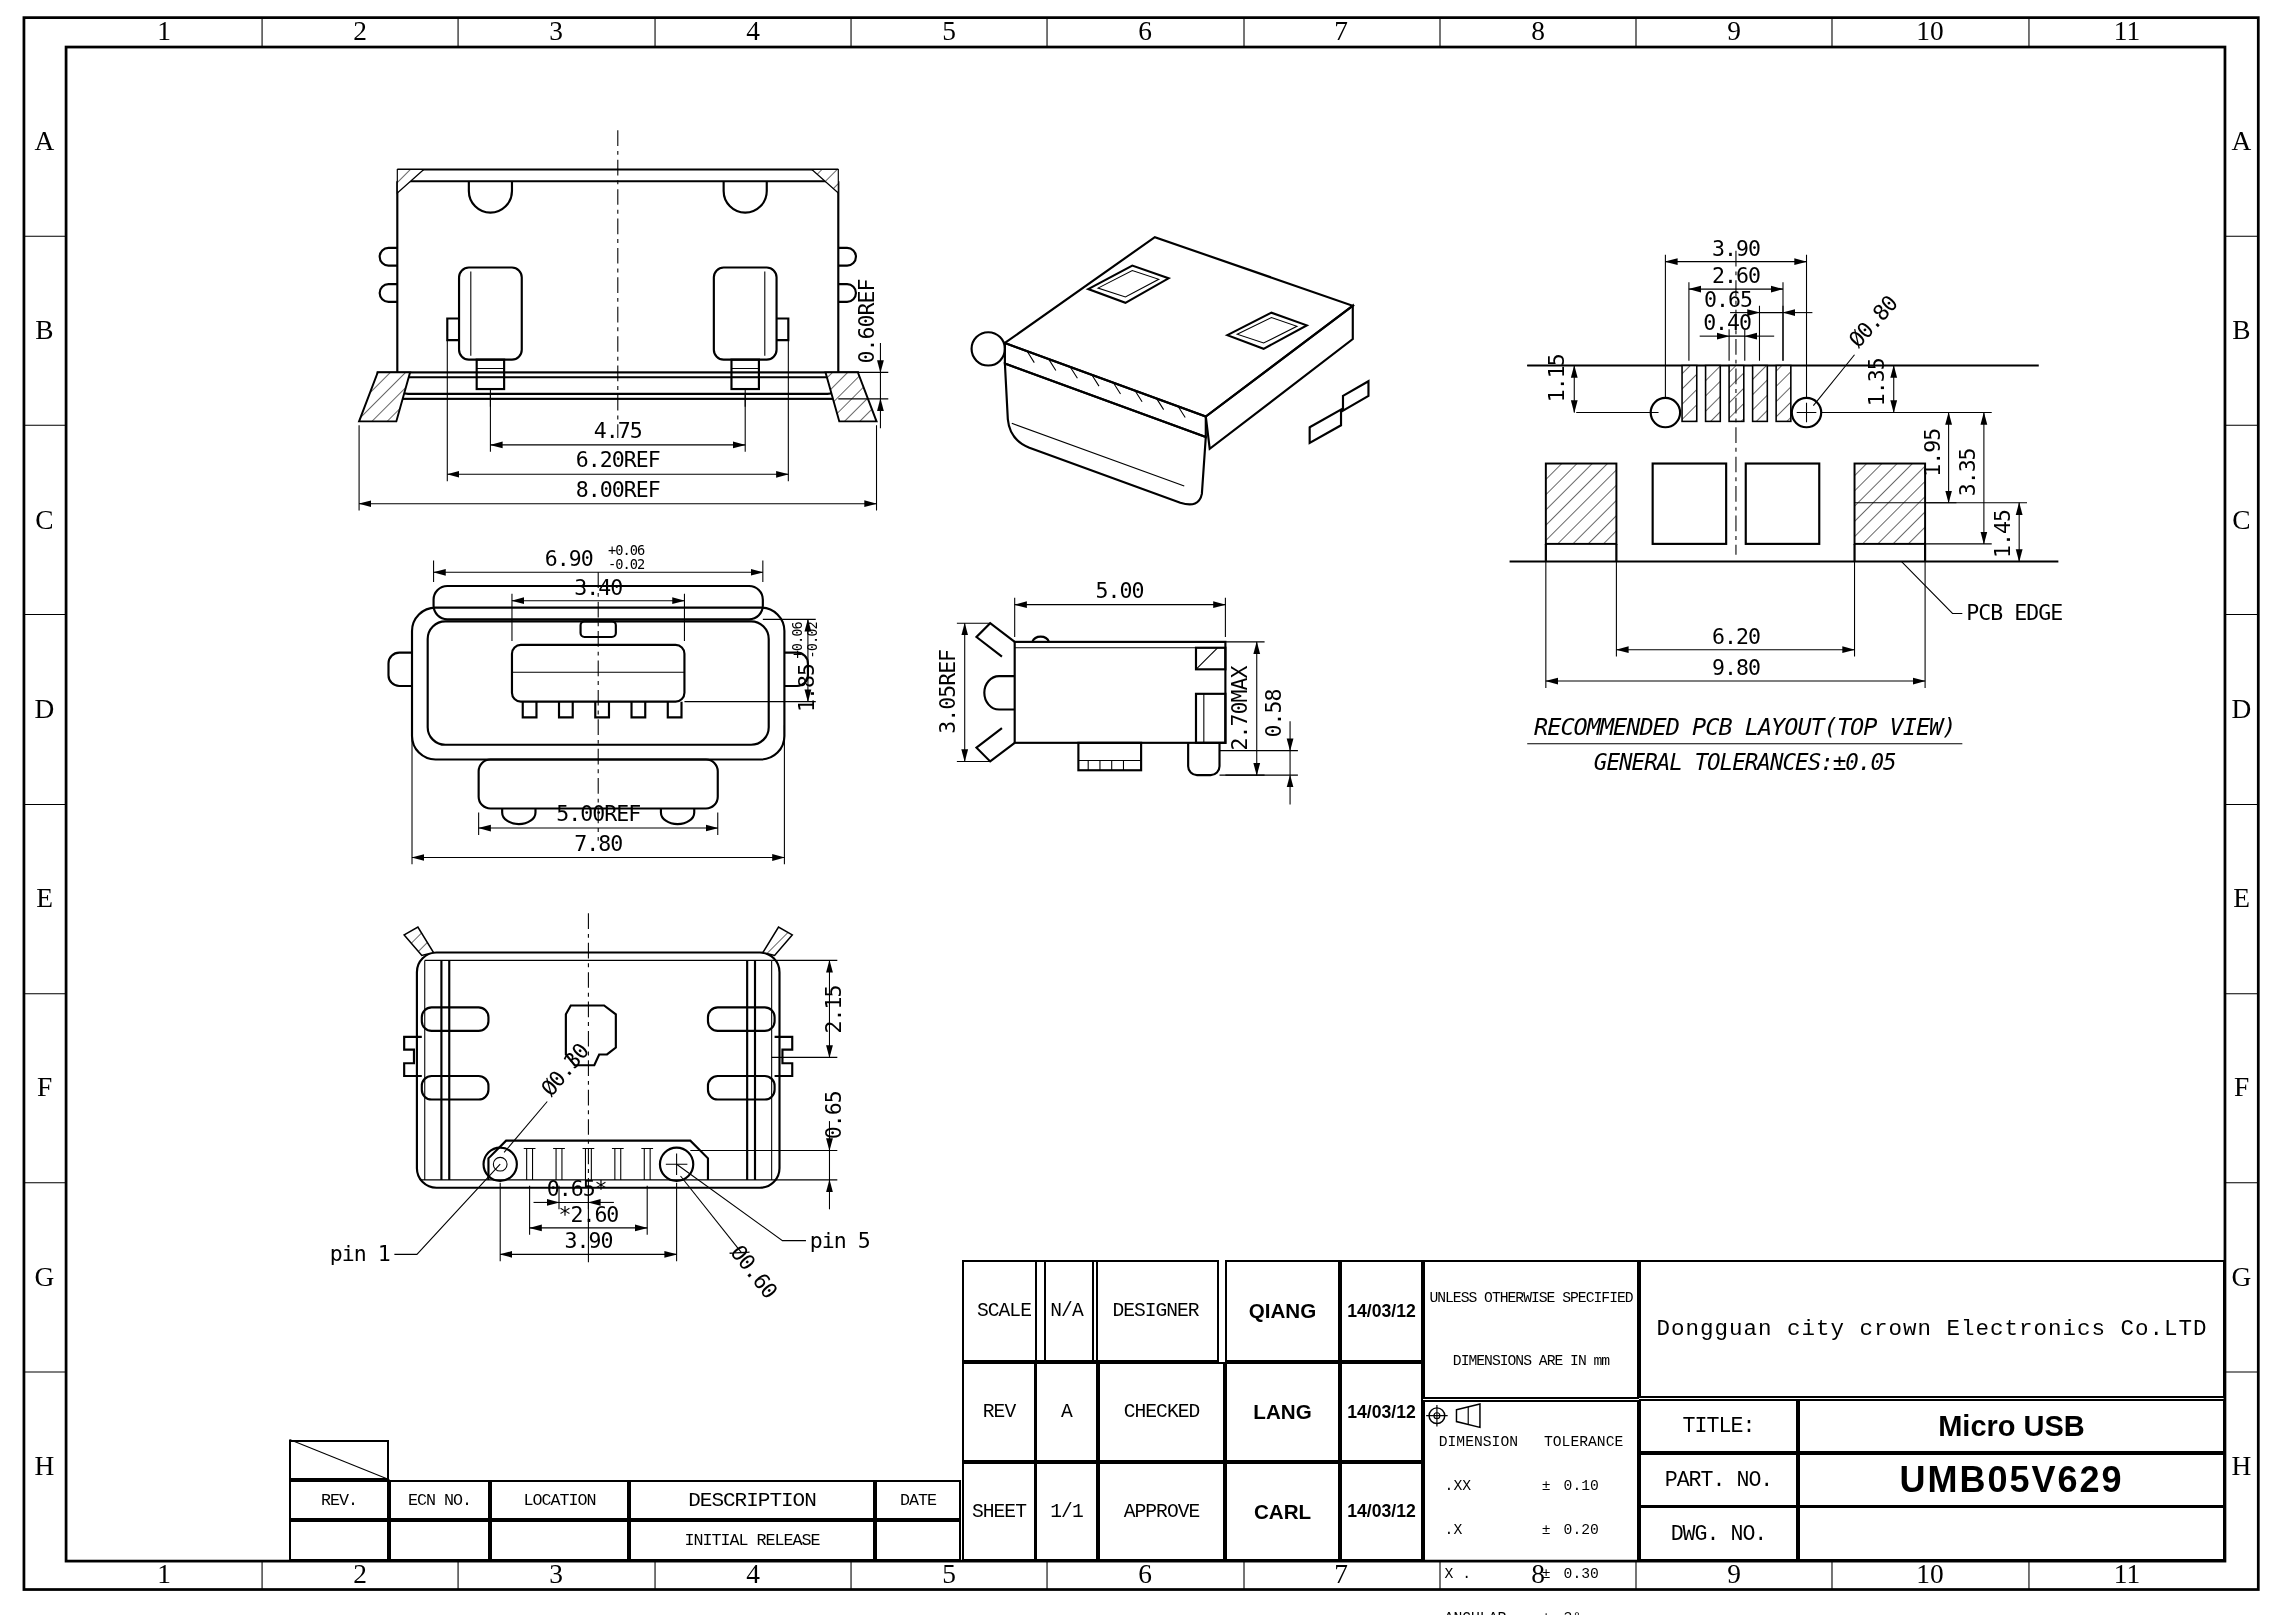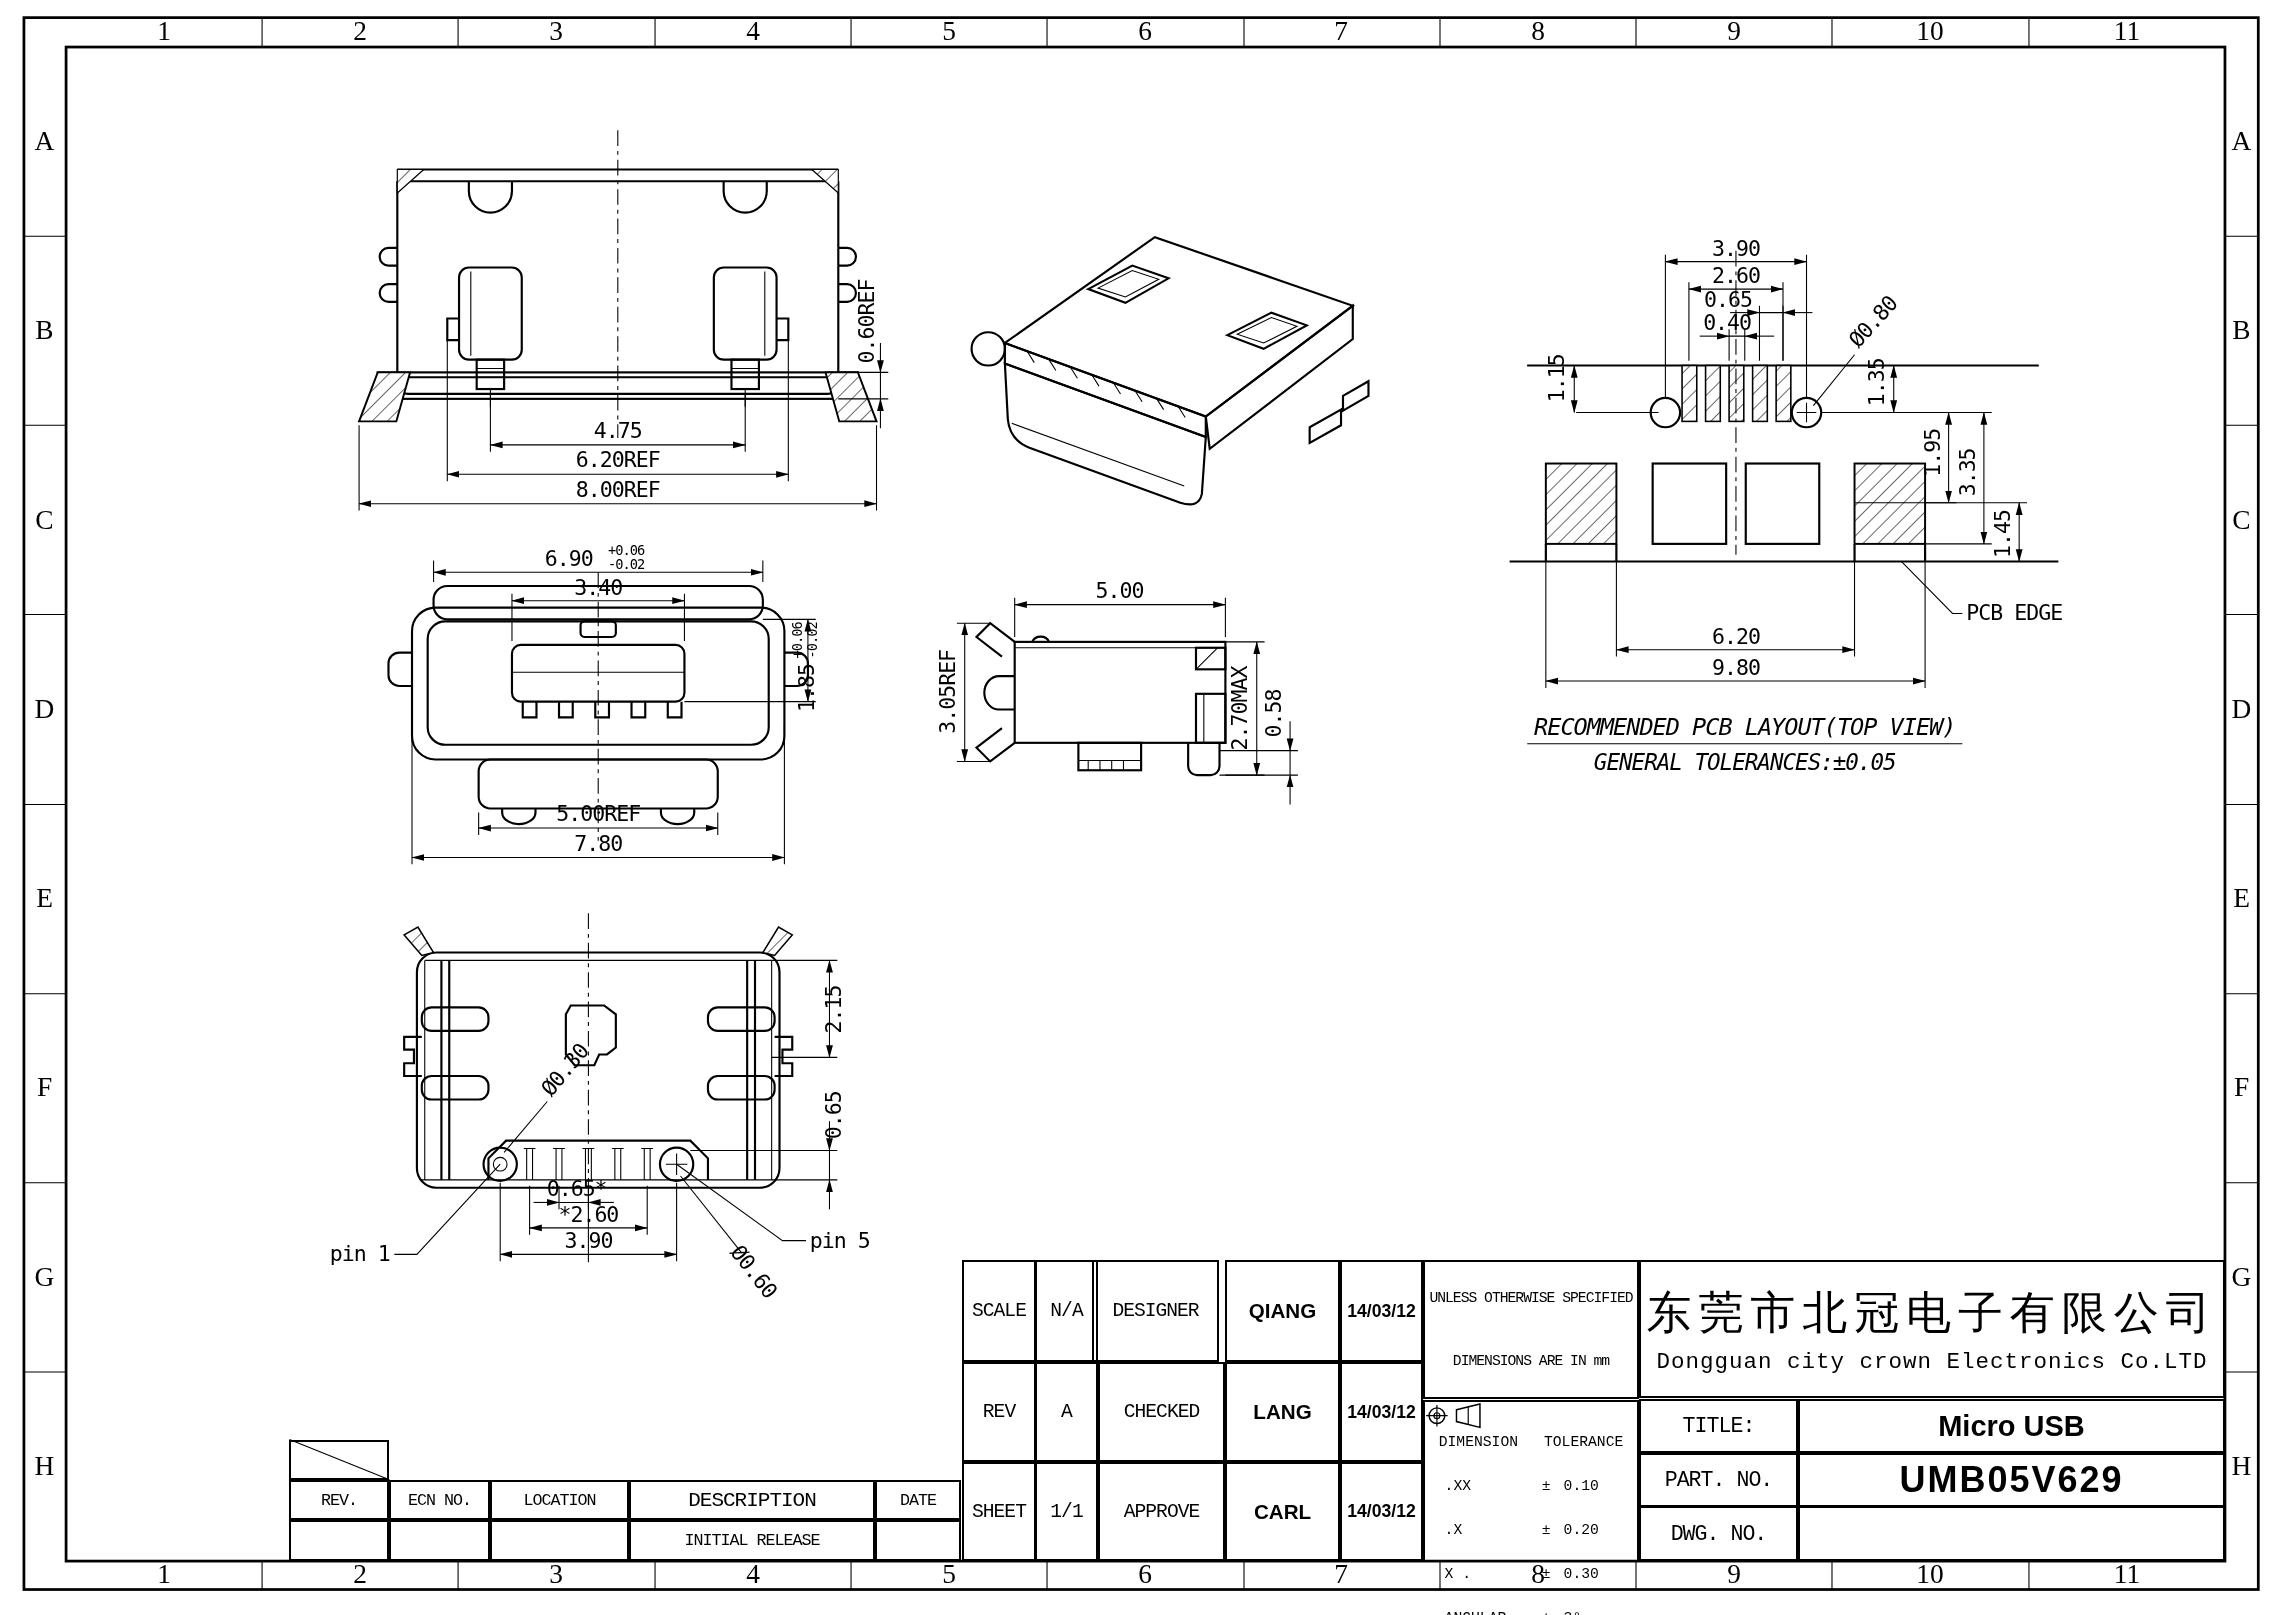--- a/index.html
+++ b/index.html
@@ -281,21 +281,21 @@
     <line class="dim" x1="37" y1="465" x2="424" y2="465" marker-start="url(#arr)" marker-end="url(#arr)"></line>
     <text class="dt" x="231" y="459" text-anchor="middle">9.80</text>
     <path class="t" d="M400,343 L452,396 H462"></path>
     <text class="dt" x="466" y="403">PCB EDGE</text>
     <text class="cap" x="240" y="520" text-anchor="middle">RECOMMENDED PCB LAYOUT(TOP VIEW)</text>
     <path class="t" d="M18,529 H462"></path>
     <text class="cap2" x="240" y="556" text-anchor="middle">GENERAL TOLERANCES:±0.05</text>
   </g>
 </svg>
 
-<div class="cell lbl" style="left:962px;top:1260px;width:74px;height:102px;">SCALE</div>
+<div class="cell lbl" style="left:962px;top:1260px;width:84px;height:102px;">SCALE</div>
 <div class="cell lbl" style="left:1035px;top:1260px;width:63px;height:102px;">N/A</div>
 <div class="cell lbl" style="left:1092px;top:1260px;width:127px;height:102px;">DESIGNER</div>
 <div class="cell bs" style="left:1225px;top:1260px;width:115px;height:102px;font-size:20.6px;">QIANG</div>
 <div class="cell bs" style="left:1340px;top:1260px;width:83px;height:102px;font-size:17.6px;">14/03/12</div>
 
 <div class="cell lbl" style="left:962px;top:1362px;width:74px;height:100px;">REV</div>
 <div class="cell lbl" style="left:1035px;top:1362px;width:63px;height:100px;">A</div>
 <div class="cell lbl" style="left:1098px;top:1362px;width:127px;height:100px;">CHECKED</div>
 <div class="cell bs" style="left:1225px;top:1362px;width:115px;height:100px;font-size:20.6px;">LANG</div>
 <div class="cell bs" style="left:1340px;top:1362px;width:83px;height:100px;font-size:17.6px;">14/03/12</div>
@@ -345,21 +345,20 @@
         <circle cx="12" cy="14" r="3" fill="none" stroke="#000" stroke-width="1.2"></circle>
         <path d="M1,14 H23 M12,3 V25" stroke="#000" stroke-width="1.2" fill="none"></path>
         <path d="M32,8 L56,2 V26 L32,20 Z" fill="none" stroke="#000" stroke-width="1.5"></path>
         <path d="M44,5 V23" stroke="#000" stroke-width="1.2"></path>
       </svg>
     </span>
   </div>
 </div>
 
 <div class="cell companybox" style="left:1639px;top:1260px;width:586px;height:138px;">
-  <div class="cn">东莞市北冠电子有限公司</div>
   <div class="en">Dongguan city crown Electronics Co.LTD</div>
 </div>
 
 <div class="cell lbl" style="left:1639px;top:1399px;width:159px;height:54px;font-size:21.6px;">TITLE:</div>
 <div class="cell bs" style="left:1798px;top:1399px;width:427px;height:54px;font-size:29px;">Micro USB</div>
 <div class="cell lbl" style="left:1639px;top:1453px;width:159px;height:54px;font-size:21.6px;">PART. NO.</div>
 <div class="cell bs" style="left:1798px;top:1453px;width:427px;height:54px;font-size:36px;letter-spacing:2px;">UMB05V629</div>
 <div class="cell lbl" style="left:1639px;top:1506px;width:159px;height:55px;font-size:21.6px;">DWG. NO.</div>
 <div class="cell" style="left:1798px;top:1506px;width:427px;height:55px;"></div>
 

